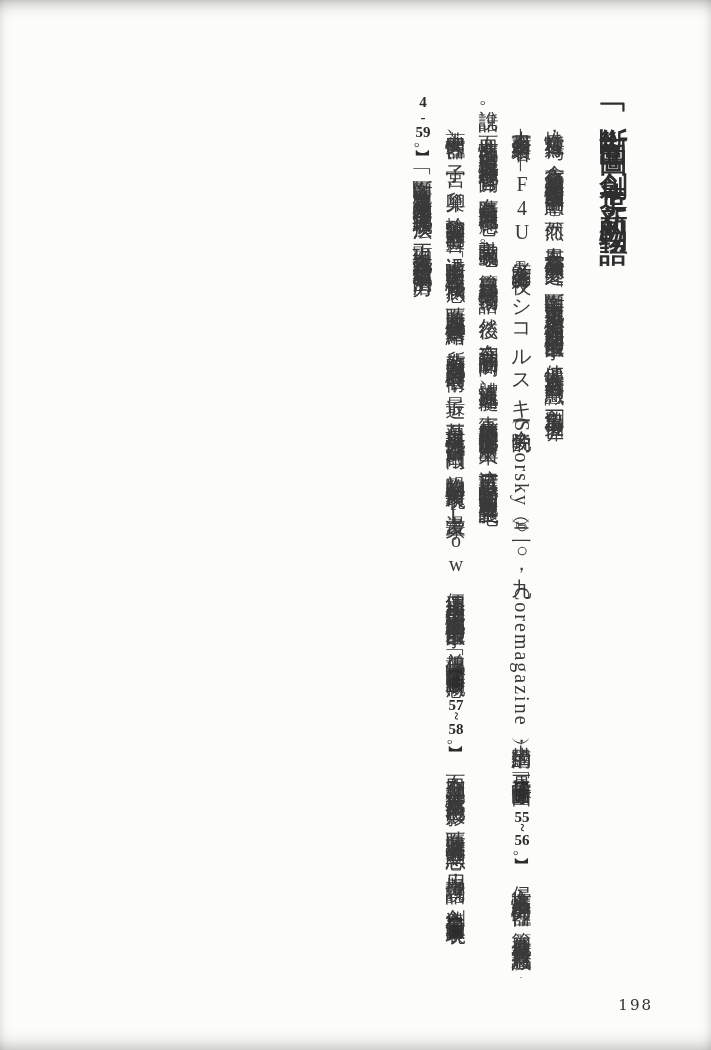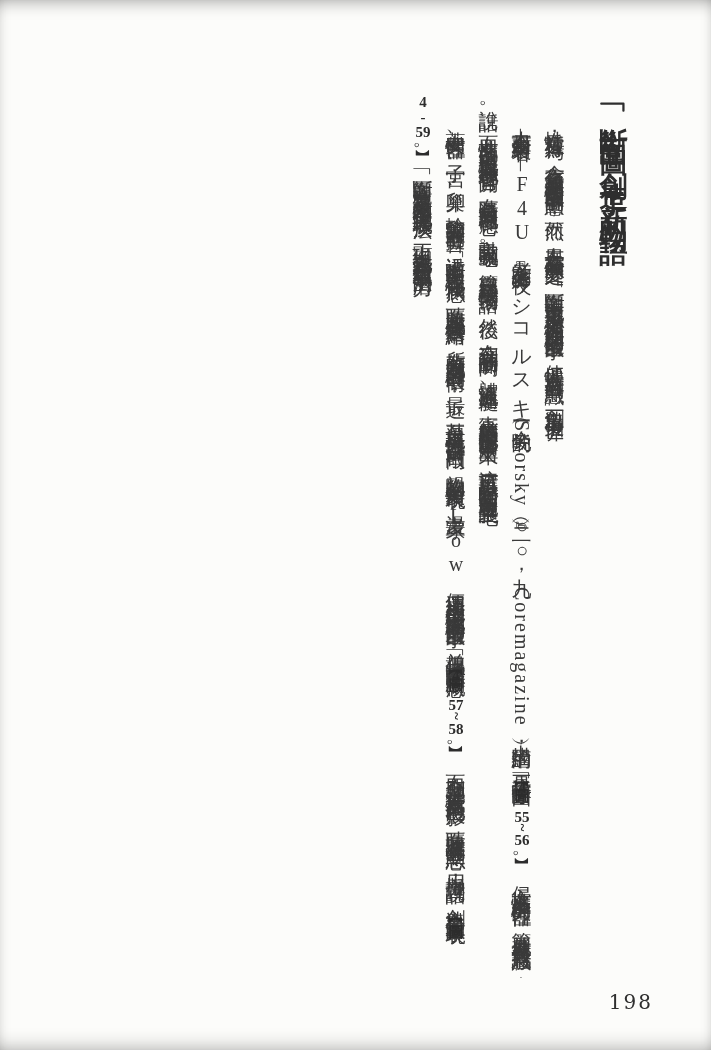--- a/index.html
+++ b/index.html
@@ -53,21 +53,21 @@
     letter-spacing: 1px;
     color: #2c2c2c;
   }
   .seg-figref .tcy {
     text-combine-upright: all;
     text-orientation: upright;
   }
   .page-number {
     position: absolute;
     right: 58px; bottom: 36px;
-    font-size: 20px;
+    font-size: 15px;
     letter-spacing: 2px;
     color: #2f2f2f;
     font-family: "DejaVu Serif", "Liberation Serif", serif;
   }
 </style>
 </head>
 <body>
 
 <div class="page">
   <div class="text-area">

